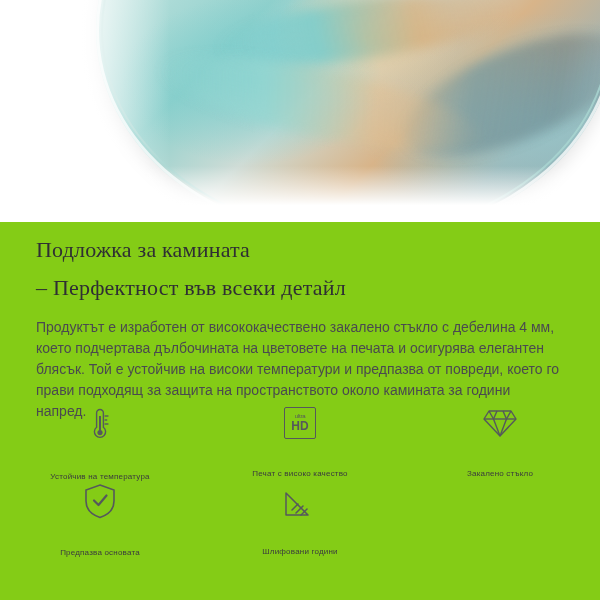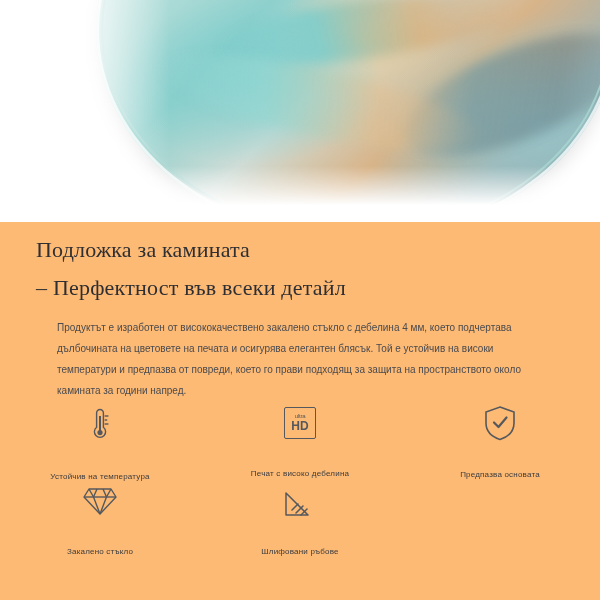--- a/index.html
+++ b/index.html
@@ -10,21 +10,21 @@
     width: 600px;
     height: 600px;
     background: #ffffff;
     font-family: "Liberation Sans", sans-serif;
     overflow: hidden;
   }
   .page {
     position: relative;
     width: 600px;
     height: 600px;
-    background: #fdba74;
+    background: #84cc16;
     overflow: hidden;
   }
 
   
   .hero {
     position: absolute;
     left: 0;
     top: 0;
     width: 600px;
     height: 222px;
@@ -109,22 +109,22 @@
     font-weight: 400;
     color: #2f2f33;
     letter-spacing: 0.2px;
   }
   .headline .line2 {
     display: block;
     margin-top: 7px;
   }
   .paragraph {
     margin: 14px 0 0 0;
-    padding: 0 57px;
-    font-size: 10px;
+    padding: 0 36px;
+    font-size: 14px;
     line-height: 21px;
     color: #4a4a4f;
     font-weight: 400;
   }
 
   
   .features {
     position: absolute;
     left: 0;
     top: 400px;
@@ -221,54 +221,54 @@
       <div class="feature-label">Устойчив на температура</div>
     </div>
 
     <div class="feature">
       <div class="feature-icon">
         <div class="hd-badge">
           <span class="hd-top">ultra</span>
           <span class="hd-bottom">HD</span>
         </div>
       </div>
-      <div class="feature-label">Печат с високо дебелина</div>
-    </div>
-
-    <div class="feature">
-      <div class="feature-icon">
-        <svg width="34" height="38" viewBox="0 0 34 38">
-          <path d="M17 3 L31 8 V19 C31 27.5 24.5 33 17 35.5 C9.5 33 3 27.5 3 19 V8 Z" fill="none" stroke="#55585c" stroke-width="1.6"></path>
-          <path d="M11 18.5 L15.5 23 L23.5 13.5" fill="none" stroke="#55585c" stroke-width="2.2" stroke-linecap="round" stroke-linejoin="round"></path>
-        </svg>
-      </div>
-      <div class="feature-label">Предпазва основата</div>
+      <div class="feature-label">Печат с високо качество</div>
     </div>
 
     <div class="feature">
       <div class="feature-icon">
         <svg width="36" height="32" viewBox="0 0 36 32" fill="none" stroke="#55585c" stroke-width="1.4" stroke-linejoin="round">
           <path d="M7 4 H29 L34 12 L18 29 L2 12 Z"></path>
           <line x1="2" y1="12" x2="34" y2="12"></line>
           <path d="M7 4 L11.5 12 L18 29"></path>
           <path d="M29 4 L24.5 12 L18 29"></path>
           <path d="M11.5 12 L15 4"></path>
           <path d="M24.5 12 L21 4"></path>
         </svg>
       </div>
       <div class="feature-label">Закалено стъкло</div>
     </div>
 
     <div class="feature">
       <div class="feature-icon">
+        <svg width="34" height="38" viewBox="0 0 34 38">
+          <path d="M17 3 L31 8 V19 C31 27.5 24.5 33 17 35.5 C9.5 33 3 27.5 3 19 V8 Z" fill="none" stroke="#55585c" stroke-width="1.6"></path>
+          <path d="M11 18.5 L15.5 23 L23.5 13.5" fill="none" stroke="#55585c" stroke-width="2.2" stroke-linecap="round" stroke-linejoin="round"></path>
+        </svg>
+      </div>
+      <div class="feature-label">Предпазва основата</div>
+    </div>
+
+    <div class="feature">
+      <div class="feature-icon">
         <svg width="34" height="34" viewBox="0 0 34 34" fill="none" stroke="#55585c" stroke-width="1.5" stroke-linecap="round">
           <path d="M3 31 V9 L25 31 Z" stroke-linejoin="round"></path>
           <line x1="9" y1="26" x2="15" y2="20"></line>
           <line x1="13" y1="29" x2="20" y2="22"></line>
           <line x1="18" y1="31" x2="24" y2="25"></line>
         </svg>
       </div>
-      <div class="feature-label">Шлифовани ръбове</div>
+      <div class="feature-label">Шлифовани години</div>
     </div>
 
 
   </div>
 </div>
 
 </body></html>

